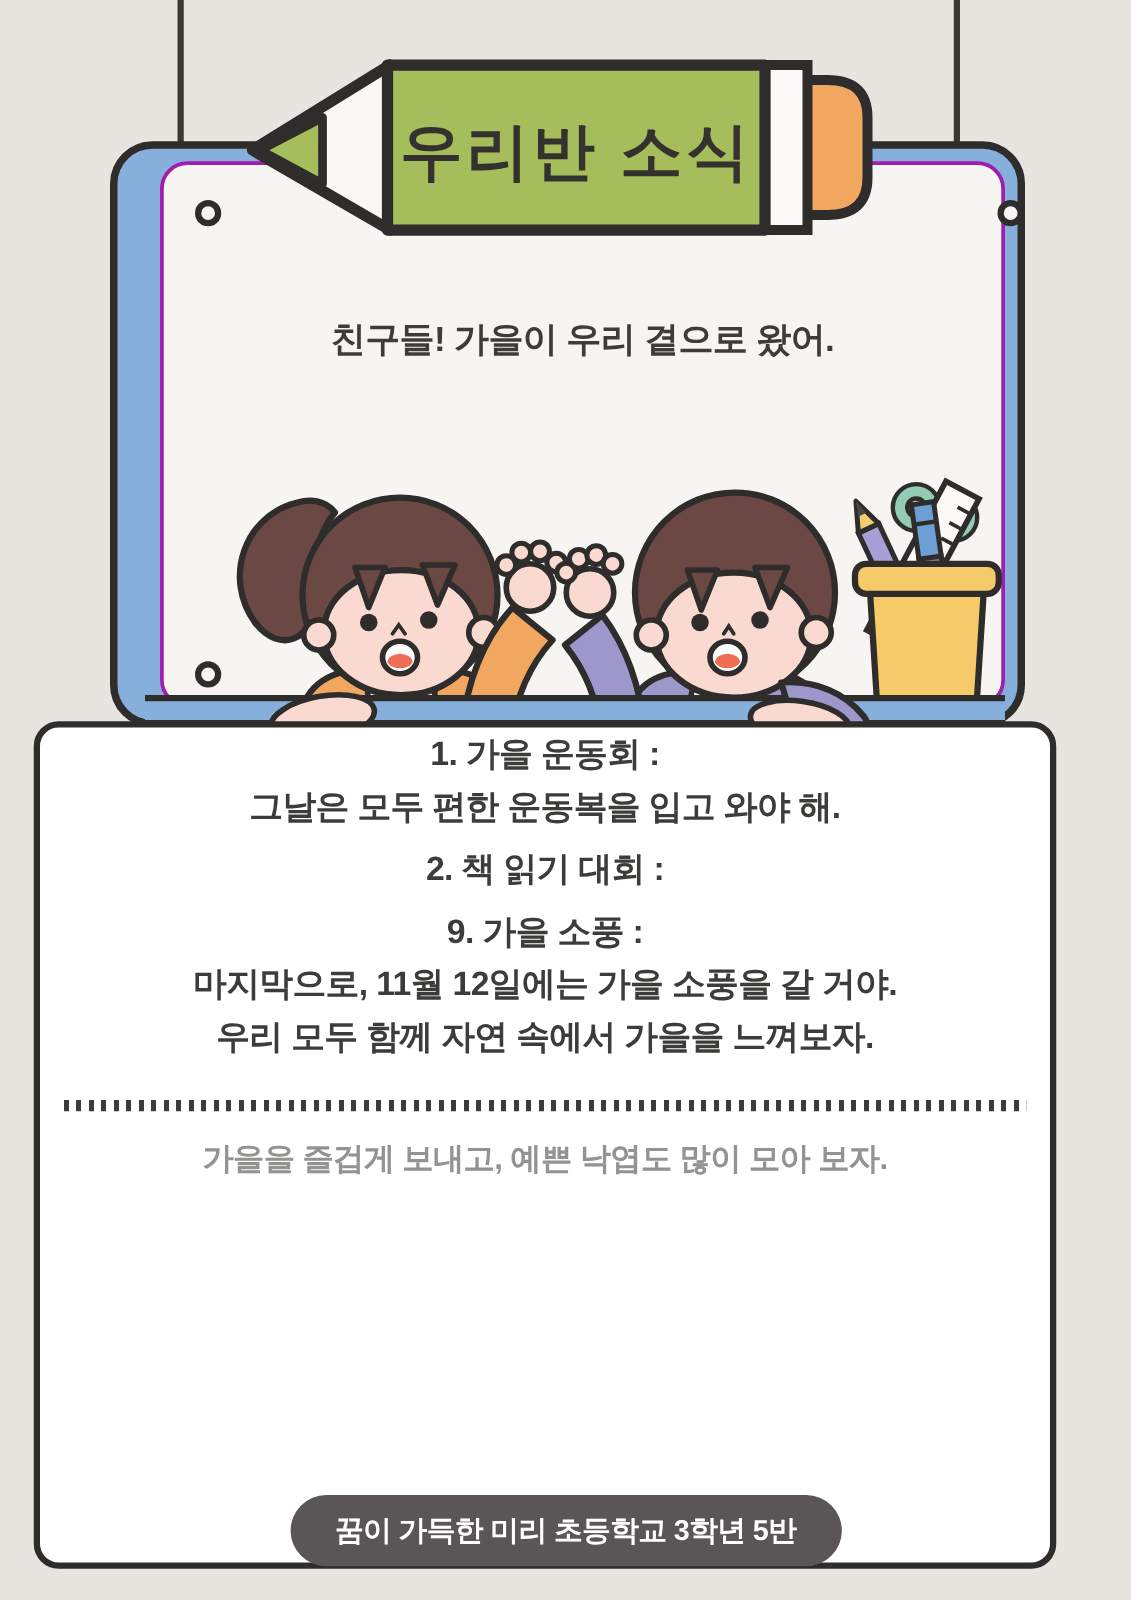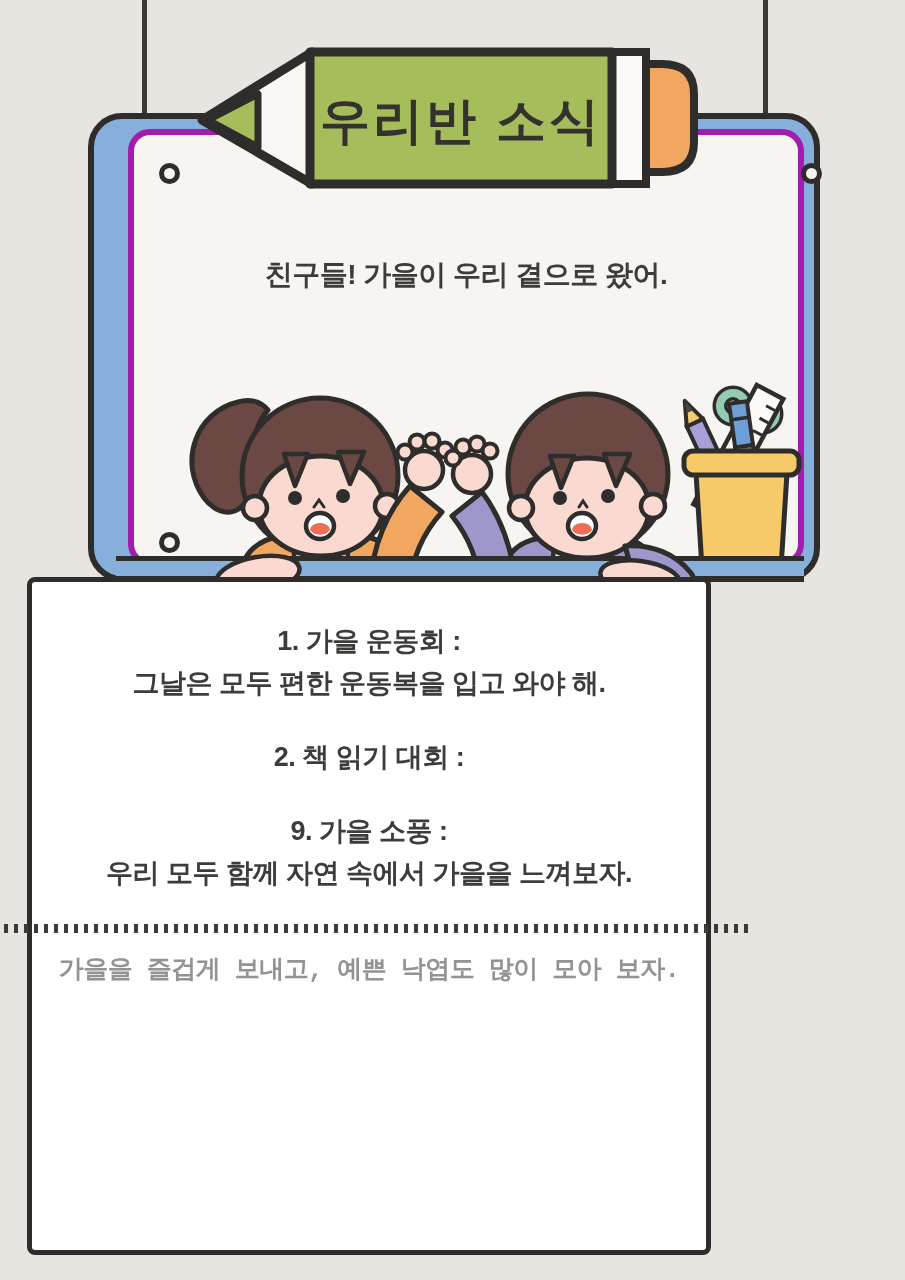--- a/index.html
+++ b/index.html
@@ -14,21 +14,21 @@
   .string.right{left:763px;height:118px;}
 
   
   .board{
     position:absolute;left:88px;top:113px;width:732px;height:469px;
     box-sizing:border-box;background:#86afdc;border:6px solid #2e2d2b;
     border-radius:34px;
   }
   .board-surface{
     position:absolute;inset:10px;background:#f7f5f1;
-    border:6px solid #a21caf;border-radius:22px;margin-left:24px;
+    border:3px solid #a21caf;border-radius:22px;margin-left:24px;
   }
   .screw{
     position:absolute;width:11px;height:11px;border:5px solid #2e2d2b;
     border-radius:50%;background:#f7f5f1;
   }
   .screw.tl{left:25px;top:28px;}
   .screw.tr{left:667px;top:28px;}
   .screw.bl{left:25px;top:397px;}
   .intro{
     position:absolute;left:0;right:0;top:116px;text-align:center;
@@ -37,36 +37,35 @@
   }
 
   
   .banner{position:absolute;left:194px;top:42px;width:510px;height:152px;z-index:6;}
 
   
   .illu{position:absolute;left:80px;top:340px;width:760px;height:250px;z-index:3;}
 
   
   .card{
-    position:absolute;left:27px;top:577px;width:684px;height:678px;
+    position:absolute;left:27px;top:577px;width:818px;height:678px;
     box-sizing:border-box;background:#ffffff;border:5px solid #2e2d2b;
-    border-radius:8px;z-index:4;
+    border-radius:20px;z-index:4;
     display:flex;flex-direction:column;align-items:center;
-    padding-top:38px;
   }
   .section{text-align:center;font-size:27px;font-weight:700;color:#3d3c3a;
     line-height:42px;letter-spacing:-0.5px;}
-  .section + .section{margin-top:32px;}
+  .section + .section{margin-top:8px;}
   .dotted{
     width:770px;height:9px;margin-top:30px;
     background:repeating-linear-gradient(90deg,#3c3b39 0 4px,transparent 4px 10px);
   }
   .footer-note{
     margin-top:18px;text-align:center;font-size:25px;font-weight:600;
-    color:#949392;line-height:40px;letter-spacing:-0.5px;font-family:Liberation Mono, monospace;
+    color:#949392;line-height:40px;letter-spacing:-0.5px;
   }
 
   
   .badge{
     position:absolute;left:50%;transform:translateX(-50%);top:1196px;
     height:57px;padding:0 36px;border-radius:30px;background:#5a5556;
     color:#ffffff;font-size:23px;font-weight:700;z-index:5;
     display:flex;align-items:center;white-space:nowrap;letter-spacing:-0.5px;
   }
 </style>
@@ -214,22 +213,26 @@
   <div class="card">
     <div class="section">
       <div>1. 가을 운동회 :</div>
       <div>그날은 모두 편한 운동복을 입고 와야 해.</div>
     </div>
     <div class="section">
       <div>2. 책 읽기 대회 :</div>
     </div>
     <div class="section">
       <div>9. 가을 소풍 :</div>
+      <div>마지막으로, 11월 12일에는 가을 소풍을 갈 거야.</div>
       <div>우리 모두 함께 자연 속에서 가을을 느껴보자.</div>
     </div>
     <div class="dotted"></div>
     <div class="footer-note">
       <div>가을을 즐겁게 보내고, 예쁜 낙엽도 많이 모아 보자.</div>
     </div>
   </div>
 
+  <div class="badge">
+    <span>꿈이 가득한 미리 초등학교 3학년 5반</span>
+  </div>
 
 </div>
 
 </body></html>

